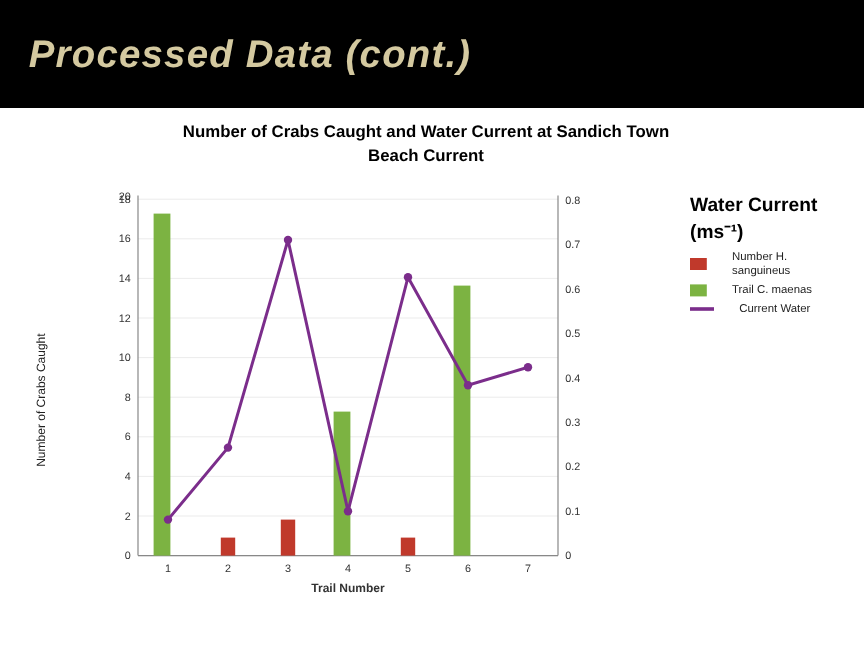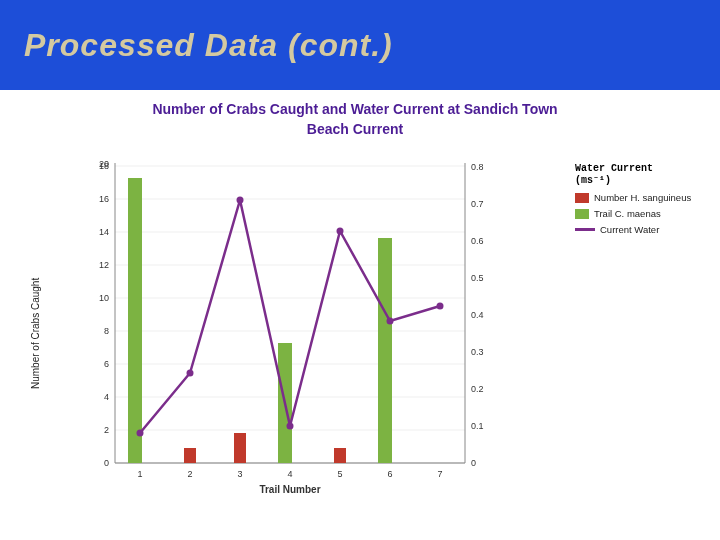--- a/index.html
+++ b/index.html
@@ -5,21 +5,21 @@
     * { margin: 0; padding: 0; box-sizing: border-box; }
     body {
       width: 720px;
       height: 540px;
       overflow: hidden;
       font-family: Arial, sans-serif;
       background: #fff;
     }
 
     .header {
-      background: #1d4ed8;
+      background: #000000;
       padding: 18px 24px;
       height: 90px;
       display: flex;
       align-items: center;
     }
 
     .header-title {
       color: #d4c9a0;
       font-size: 32px;
       font-weight: bold;
@@ -40,21 +40,21 @@
       position: relative;
       width: 700px;
       height: 430px;
       background: #fff;
     }
 
     .chart-title {
       text-align: center;
       font-size: 14px;
       font-weight: bold;
-      color: #4c1d95;
+      color: #000000;
       margin-bottom: 2px;
       line-height: 1.4;
     }
 
     .chart-body {
       position: relative;
       display: flex;
       align-items: flex-start;
       margin-top: 4px;
     }
@@ -87,31 +87,30 @@
     }
 
     .legend-area {
       width: 140px;
       padding-left: 10px;
       padding-top: 20px;
       font-size: 10px;
     }
 
     .legend-title {
-      font-size: 10px;
+      font-size: 16px;
       font-weight: bold;
       margin-bottom: 6px;
-      font-family: Liberation Mono, monospace;
     }
 
     .legend-item {
       display: flex;
       align-items: center;
       margin-bottom: 5px;
-      gap: 5px;
+      gap: 21px;
     }
 
     .legend-color-box {
       width: 14px;
       height: 10px;
       flex-shrink: 0;
     }
 
     .legend-text {
       font-size: 9.5px;

